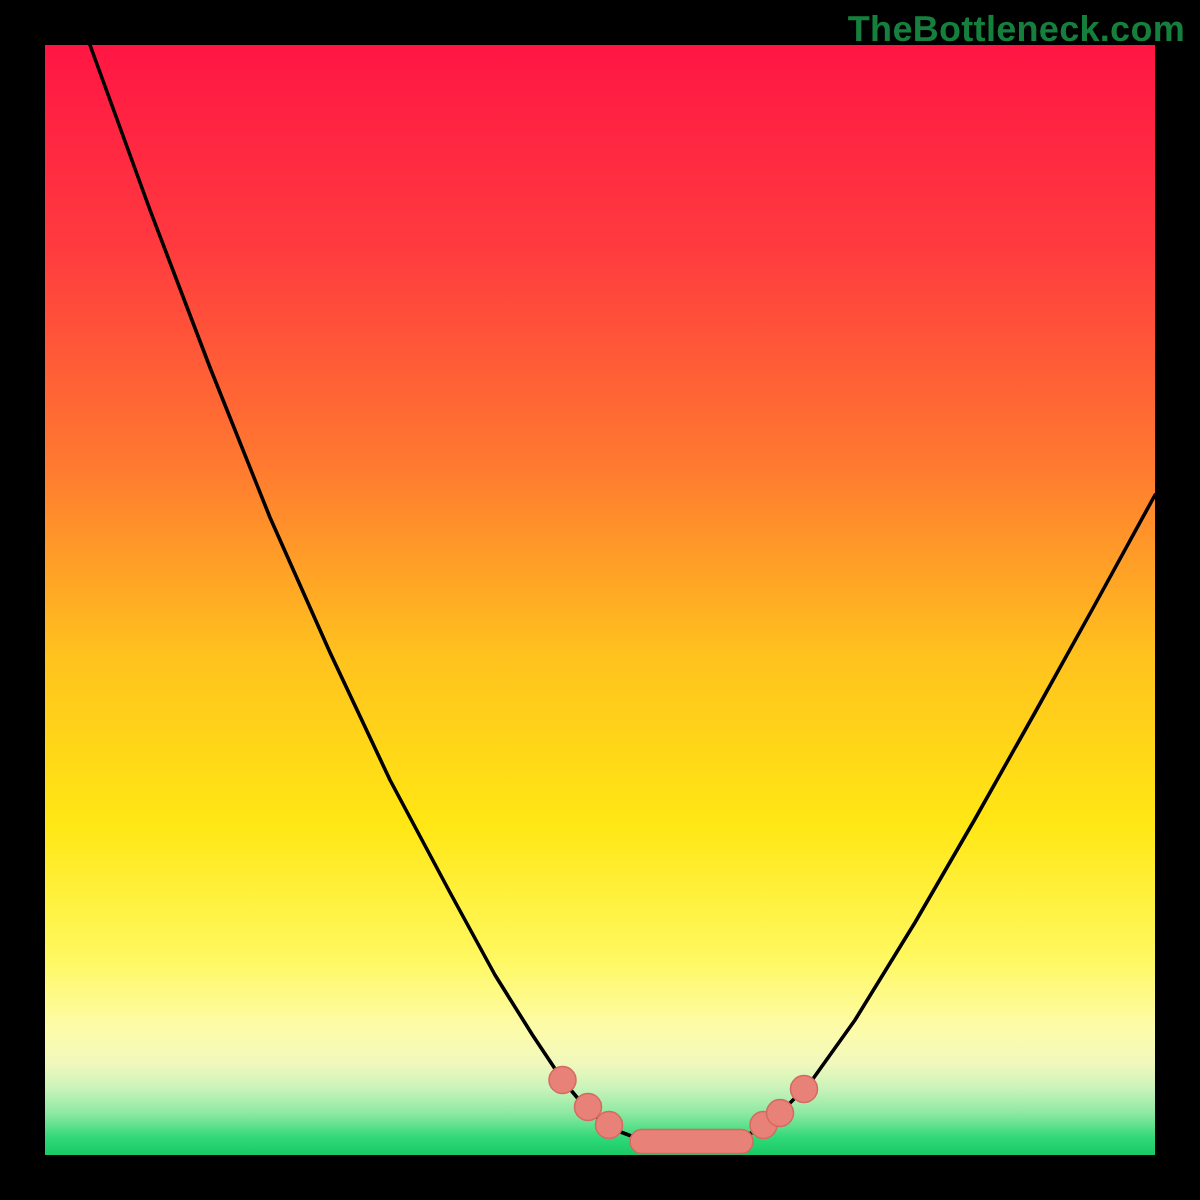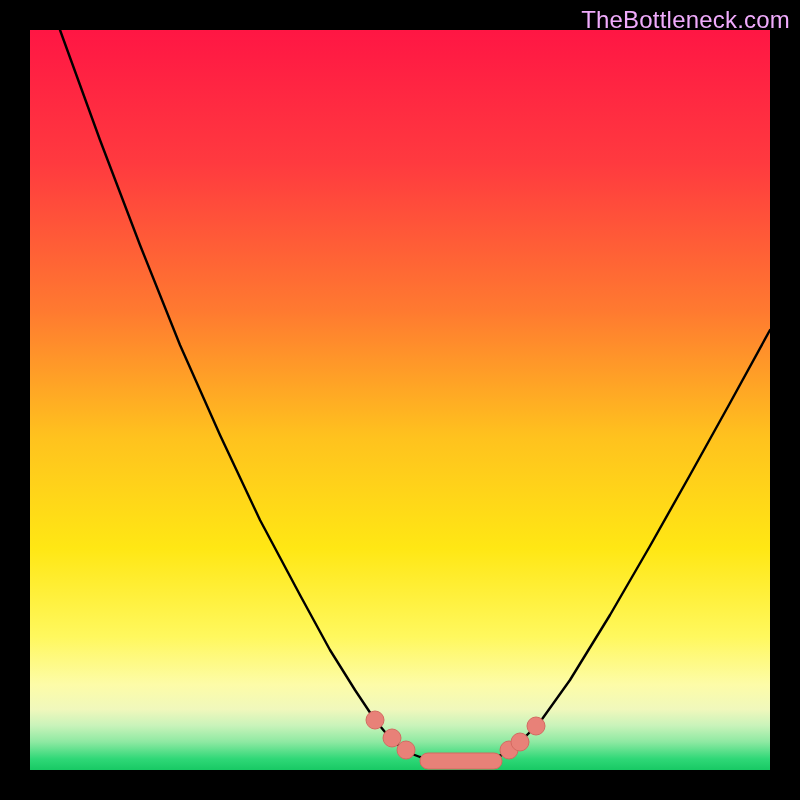--- a/index.html
+++ b/index.html
@@ -31,23 +31,23 @@
     position: absolute;
     left: 0;
     top: 0;
     width: 100%;
     height: 100%;
   }
   .watermark {
     position: absolute;
     top: 6px;
     right: 10px;
-    color: #f0abfc;
+    color: #15803d;
     font-size: 24px;
-    font-weight: 400;
+    font-weight: 700;
     letter-spacing: 0.2px;
     user-select: none;
   }
   svg.curve-layer {
     position: absolute;
     left: 30px;
     top: 30px;
     width: 740px;
     height: 740px;
     overflow: visible;

